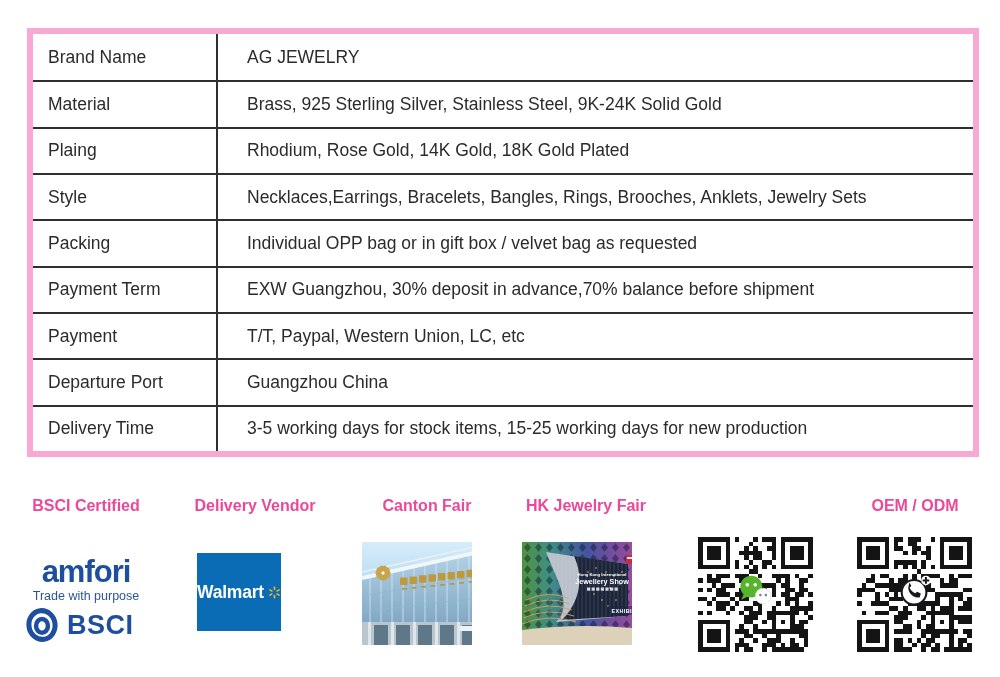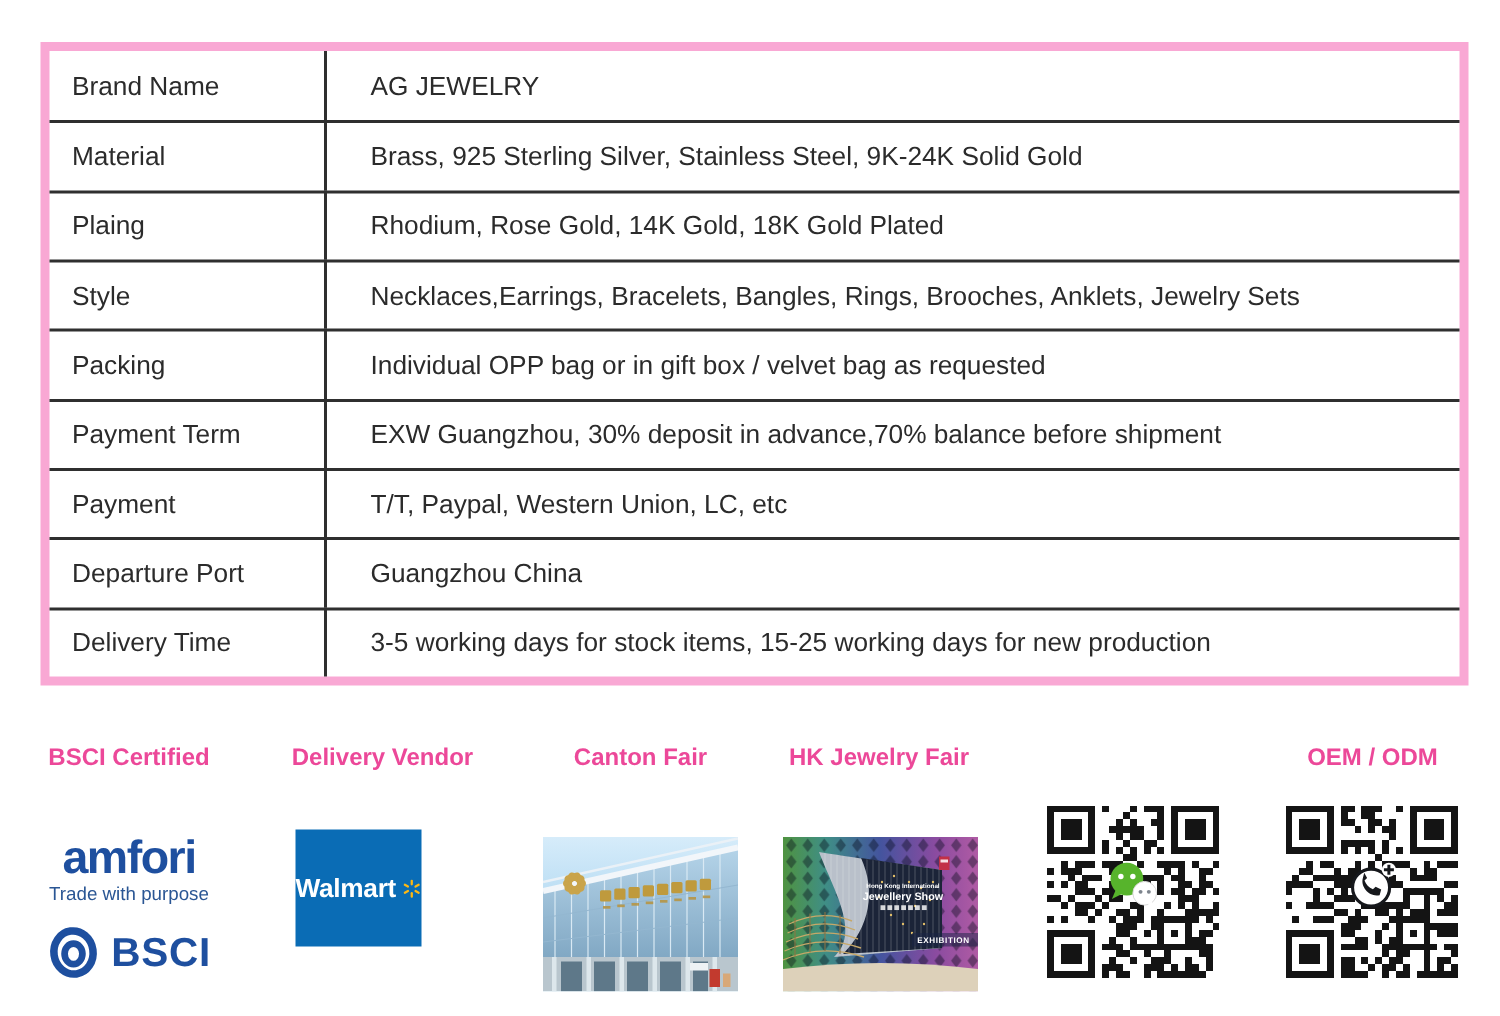--- a/index.html
+++ b/index.html
@@ -22,28 +22,28 @@
   .label-cell { padding-left:15px; border-right:2px solid #2f2f2f; }
   .value-cell { padding-left:29px; }
 
   
   .badge-label { position:absolute; top:497px; width:170px; text-align:center;
                  font-size:16px; font-weight:700; color:#ec4899; white-space:nowrap; }
 
   .amfori { position:absolute; left:24px; top:556px; width:124px; text-align:center; color:#1e4f9f; }
   .amfori-word { font-size:31px; font-weight:700; letter-spacing:-1px; line-height:1; }
   .amfori-tag  { font-size:12.5px; color:#2a5694; margin-top:2px; white-space:nowrap; }
-  .amfori-bsci { margin-top:14px; display:flex; align-items:center; justify-content:center; gap:7px; }
+  .amfori-bsci { margin-top:4px; display:flex; align-items:center; gap:7px; }
   .amfori-bsci-text { font-size:27px; font-weight:600; letter-spacing:0.5px; }
 
   .walmart { position:absolute; left:197px; top:553px; width:84px; height:78px;
              background:#0a6cb5; display:flex; align-items:center; justify-content:center; gap:4px; }
   .walmart-text { color:#fff; font-size:17.5px; font-weight:700; letter-spacing:-0.2px; }
 
-  .photo { position:absolute; width:130px; height:103px; overflow:hidden;margin-top:16px; }
+  .photo { position:absolute; width:110px; height:103px; overflow:hidden; }
   .photo svg { display:block; }
   .canton { left:362px; top:542px; }
   .hk     { left:522px; top:542px; }
 
   .qr { position:absolute; top:537px; width:115px; height:115px; background:#fff; }
   .qr1 { left:698px; } .qr2 { left:857px; }
   .qr-grid, .qr-grid svg { width:115px; height:115px; display:block; }
   .qr-icon { position:absolute; left:50%; top:50%; transform:translate(-50%,-54%); }
 
   svg text { font-family:"Liberation Sans", sans-serif; }

